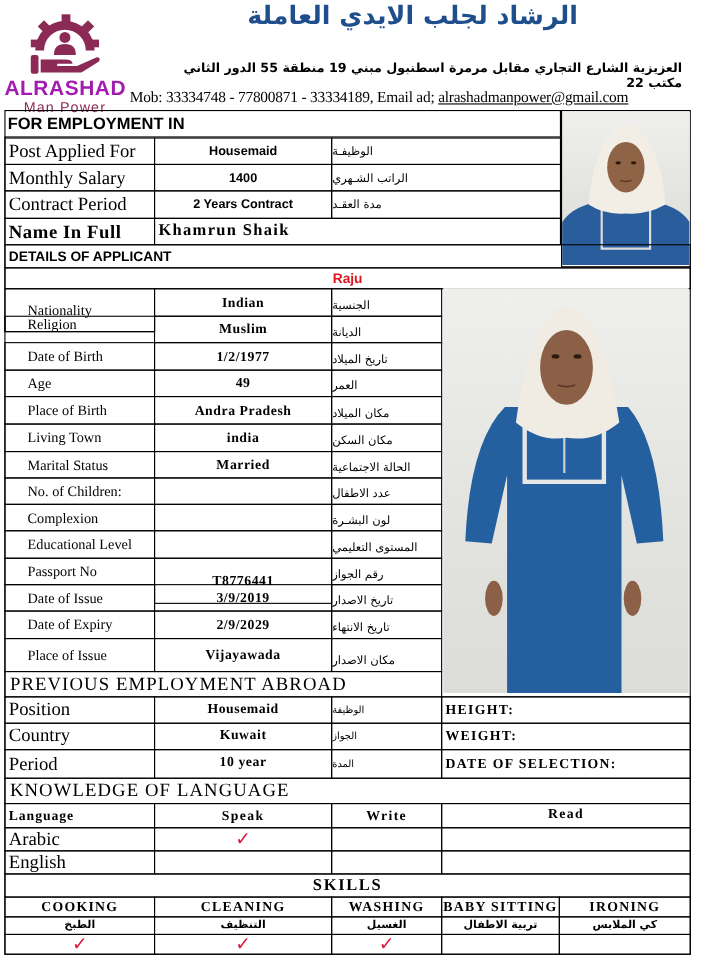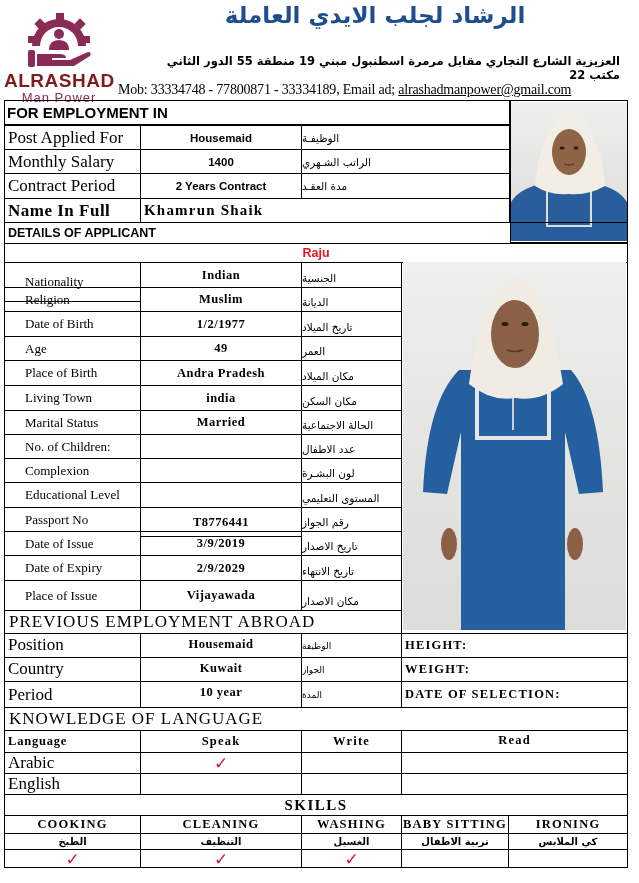--- a/index.html
+++ b/index.html
@@ -3,21 +3,21 @@
 <meta charset="utf-8">
 <style>
   * { box-sizing: border-box; margin: 0; padding: 0; }
   html, body { width: 639px; height: 883px; background: #ffffff; overflow: hidden; }
   body { position: relative; font-family: "Liberation Serif", serif; color: #000; }
 
   .abs { position: absolute; }
 
   
   .logo { left: 4px; top: 8px; width: 110px; height: 92px; }
-  .logo-brand { position: absolute; left: 0; top: 62px; width: 110px; text-align: center; font-family: "Liberation Sans", sans-serif; font-weight: bold; font-size: 19px; color: #7f1d1d; letter-spacing: 0.5px; }
+  .logo-brand { position: absolute; left: 0; top: 62px; width: 110px; text-align: center; font-family: "Liberation Sans", sans-serif; font-weight: bold; font-size: 19px; color: #a21caf; letter-spacing: 0.5px; }
   .logo-sub { position: absolute; left: 0; top: 82px; width: 110px; text-align: center; font-family: "Liberation Sans", sans-serif; font-size: 13px; color: #8b2a55; letter-spacing: 1px; }
   .title-ar { left: 200px; top: 2px; width: 350px; text-align: center; font-family: "DejaVu Sans", sans-serif; font-weight: bold; font-size: 23px; color: #1f4e8c; direction: rtl; }
   .addr-ar { left: 160px; top: 54px; width: 460px; text-align: right; font-family: "DejaVu Sans", sans-serif; font-weight: bold; font-size: 11.5px; direction: rtl; }
   .contact { left: 118px; top: 82px; width: 515px; font-family: "Liberation Serif", serif; font-weight: normal; font-size: 14px; white-space: nowrap; letter-spacing: -0.2px; }
   .contact .email { text-decoration: underline; }
 
   
   .frame { left: 4px; top: 100px; width: 624px; height: 768px; border: 1.5px solid #000; }
 
   .cell { position: absolute; border: 1px solid #000; display: flex; align-items: center; overflow: hidden; white-space: nowrap; }
@@ -102,21 +102,21 @@
 </div>
 <div class="cell" style="left:510px;top:100px;width:118px;height:143px;border-top:none;border-right:none;background:transparent;"></div>
 
 <div class="cell sec-sans-sm" style="left:4px;top:222px;width:624px;height:22px;">DETAILS OF APPLICANT</div>
 <div class="cell" style="left:4px;top:243px;width:624px;height:20px;justify-content:center;padding-right:0;font-family:'Liberation Sans',sans-serif;font-weight:bold;font-size:12.5px;color:#e0141e;">Raju</div>
 
 <div id="applicant-rows">
     <div class="cell lbl2" style="left:4px;top:262px;width:137px;height:40px;">Nationality</div>
     <div class="cell valser" style="left:140px;top:262px;width:162px;height:26px;">Indian</div>
     <div class="cell ar" style="left:301px;top:262px;width:101px;height:26px;align-items:flex-end;padding-bottom:3px;">الجنسية</div>
-    <div class="cell lbl2" style="left:4px;top:287px;width:137px;height:25px;">Religion</div>
+    <div class="cell lbl2" style="left:4px;top:287px;width:137px;height:15px;">Religion</div>
     <div class="cell valser" style="left:140px;top:287px;width:162px;height:25px;">Muslim</div>
     <div class="cell ar" style="left:301px;top:287px;width:101px;height:25px;align-items:flex-end;padding-bottom:3px;">الديانة</div>
     <div class="cell lbl2" style="left:4px;top:311px;width:137px;height:26px;">Date of Birth</div>
     <div class="cell valser" style="left:140px;top:311px;width:162px;height:26px;">1/2/1977</div>
     <div class="cell ar" style="left:301px;top:311px;width:101px;height:26px;align-items:flex-end;padding-bottom:3px;">تاريخ الميلاد</div>
     <div class="cell lbl2" style="left:4px;top:336px;width:137px;height:25px;">Age</div>
     <div class="cell valser" style="left:140px;top:336px;width:162px;height:25px;">49</div>
     <div class="cell ar" style="left:301px;top:336px;width:101px;height:25px;align-items:flex-end;padding-bottom:3px;">العمر</div>
     <div class="cell lbl2" style="left:4px;top:360px;width:137px;height:26px;">Place of Birth</div>
     <div class="cell valser" style="left:140px;top:360px;width:162px;height:26px;">Andra Pradesh</div>
@@ -130,21 +130,21 @@
     <div class="cell lbl2" style="left:4px;top:434px;width:137px;height:25px;">No. of Children:</div>
     <div class="cell valser" style="left:140px;top:434px;width:162px;height:25px;"></div>
     <div class="cell ar" style="left:301px;top:434px;width:101px;height:25px;align-items:flex-end;padding-bottom:3px;">عدد الاطفال</div>
     <div class="cell lbl2" style="left:4px;top:458px;width:137px;height:25px;">Complexion</div>
     <div class="cell valser" style="left:140px;top:458px;width:162px;height:25px;"></div>
     <div class="cell ar" style="left:301px;top:458px;width:101px;height:25px;align-items:flex-end;padding-bottom:3px;">لون البشـرة</div>
     <div class="cell lbl2" style="left:4px;top:482px;width:137px;height:26px;">Educational Level</div>
     <div class="cell valser" style="left:140px;top:482px;width:162px;height:26px;"></div>
     <div class="cell ar" style="left:301px;top:482px;width:101px;height:26px;align-items:flex-end;padding-bottom:3px;">المستوى التعليمي</div>
     <div class="cell lbl2" style="left:4px;top:507px;width:137px;height:25px;">Passport No</div>
-    <div class="cell valser" style="left:140px;top:507px;width:162px;height:30px;">T8776441</div>
+    <div class="cell valser" style="left:140px;top:507px;width:162px;height:42px;">T8776441</div>
     <div class="cell ar" style="left:301px;top:507px;width:101px;height:25px;align-items:flex-end;padding-bottom:3px;">رقم الجواز</div>
     <div class="cell lbl2" style="left:4px;top:531px;width:137px;height:25px;">Date of Issue</div>
     <div class="cell valser" style="left:140px;top:531px;width:162px;height:25px;">3/9/2019</div>
     <div class="cell ar" style="left:301px;top:531px;width:101px;height:25px;align-items:flex-end;padding-bottom:3px;">تاريخ الاصدار</div>
     <div class="cell lbl2" style="left:4px;top:555px;width:137px;height:26px;">Date of Expiry</div>
     <div class="cell valser" style="left:140px;top:555px;width:162px;height:26px;">2/9/2029</div>
     <div class="cell ar" style="left:301px;top:555px;width:101px;height:26px;align-items:flex-end;padding-bottom:3px;">تاريخ الانتهاء</div>
     <div class="cell lbl2" style="left:4px;top:580px;width:137px;height:31px;">Place of Issue</div>
     <div class="cell valser" style="left:140px;top:580px;width:162px;height:31px;">Vijayawada</div>
     <div class="cell ar" style="left:301px;top:580px;width:101px;height:31px;align-items:flex-end;padding-bottom:3px;">مكان الاصدار</div>

